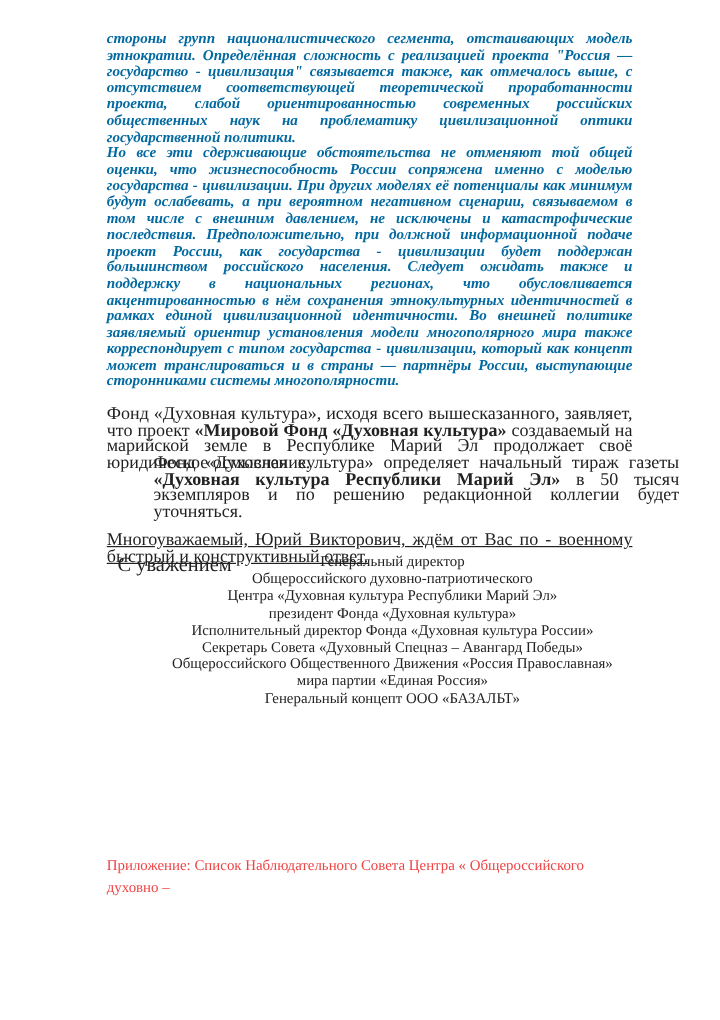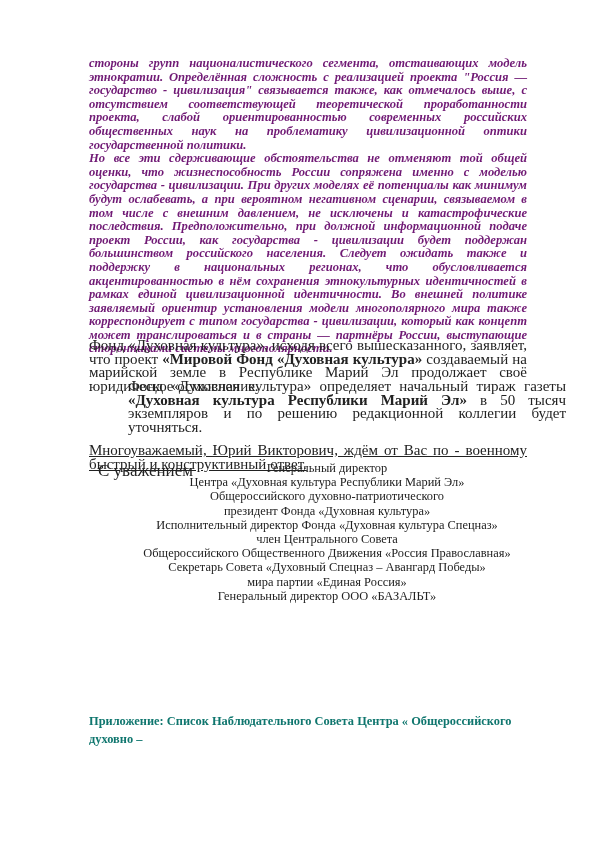--- a/index.html
+++ b/index.html
@@ -1,34 +1,34 @@
 <!DOCTYPE html>
 <html><head>
 <meta charset="utf-8">
 <style>
   html, body { margin: 0; padding: 0; background: #ffffff; }
   body { width: 600px; height: 850px; position: relative; overflow: hidden;
          font-family: "Liberation Serif", serif; color: #1a1a1a; }
   .italic-block { position: absolute; left: 89px; top: 26px; width: 438px;
     font-style: italic; font-weight: bold; font-size: 12.6px; line-height: 13.6px;
-    text-align: justify; color: #701a75; margin-top: 31px; }
+    text-align: justify; color: #0369a1; }
   .italic-block p { margin: 0; }
   .plain { position: absolute; left: 89px; width: 438px; font-size: 15px;
     line-height: 13.7px; text-align: justify; color: #222; }
   .plain p { margin: 0; }
   .plain b { font-weight: bold; }
   .p1 { top: 339px; }
   .p2 { top: 380px; margin-left: 39px; }
   .p3 { top: 444px; text-decoration: underline; }
   .regards { position: absolute; left: 98px; top: 461px; font-size: 17px; color: #222; }
   .sig { position: absolute; right: 73px; top: 461px; width: 400px; text-align: center;
          font-size: 12.4px; line-height: 14.2px; color: #222; }
   .sig div { white-space: nowrap; }
   .appendix { position: absolute; left: 89px; top: 712px; width: 438px;
-    font-size: 12.4px; line-height: 18px; color: #0f766e; font-weight: bold; }
+    font-size: 12.4px; line-height: 18px; color: #ef4444; }
   .appendix p { margin: 0; }
 </style>
 </head>
 <body>
 
 <div class="italic-block">
   <p>стороны групп националистического сегмента, отстаивающих модель этнократии. Определённая сложность с реализацией проекта "Россия — государство - цивилизация" связывается также, как отмечалось выше, с отсутствием соответствующей теоретической проработанности проекта, слабой ориентированностью современных российских общественных наук на проблематику цивилизационной оптики государственной политики.</p>
   <p>Но все эти сдерживающие обстоятельства не отменяют той общей оценки, что жизнеспособность России сопряжена именно с моделью государства - цивилизации. При других моделях её потенциалы как минимум будут ослабевать, а при вероятном негативном сценарии, связываемом в том числе с внешним давлением, не исключены и катастрофические последствия. Предположительно, при должной информационной подаче проект России, как государства - цивилизации будет поддержан большинством российского населения. Следует ожидать также и поддержку в национальных регионах, что обусловливается акцентированностью в нём сохранения этнокультурных идентичностей в рамках единой цивилизационной идентичности. Во внешней политике заявляемый ориентир установления модели многополярного мира также корреспондирует с типом государства - цивилизации, который как концепт может транслироваться и в страны — партнёры России, выступающие сторонниками системы многополярности.</p>
 </div>
 
@@ -41,26 +41,25 @@
 </div>
 
 <div class="plain p3">
   <p>Многоуважаемый, Юрий Викторович, ждём от Вас по - военному быстрый и конструктивный ответ.</p>
 </div>
 
 <div class="regards">С уважением</div>
 
 <div class="sig">
   <div>Генеральный директор</div>
+  <div>Общероссийского  духовно-патриотического</div>
   <div>Центра «Духовная культура Республики Марий Эл»</div>
-  <div>Общероссийского  духовно-патриотического</div>
   <div>президент  Фонда «Духовная культура»</div>
-  <div>Исполнительный директор Фонда «Духовная культура Спецназ»</div>
-  <div>член Центрального Совета</div>
+  <div>Исполнительный директор Фонда «Духовная культура России»</div>
+  <div>Секретарь Совета «Духовный Спецназ – Авангард Победы»</div>
   <div>Общероссийского Общественного Движения «Россия Православная»</div>
-  <div>Секретарь Совета «Духовный Спецназ – Авангард Победы»</div>
   <div>мира партии «Единая Россия»</div>
-  <div>Генеральный директор ООО «БАЗАЛЬТ»</div>
+  <div>Генеральный концепт ООО «БАЗАЛЬТ»</div>
 </div>
 
 <div class="appendix">
   <p>Приложение:   Список Наблюдательного Совета Центра « Общероссийского духовно –</p>
 </div>
 
 </body></html>

